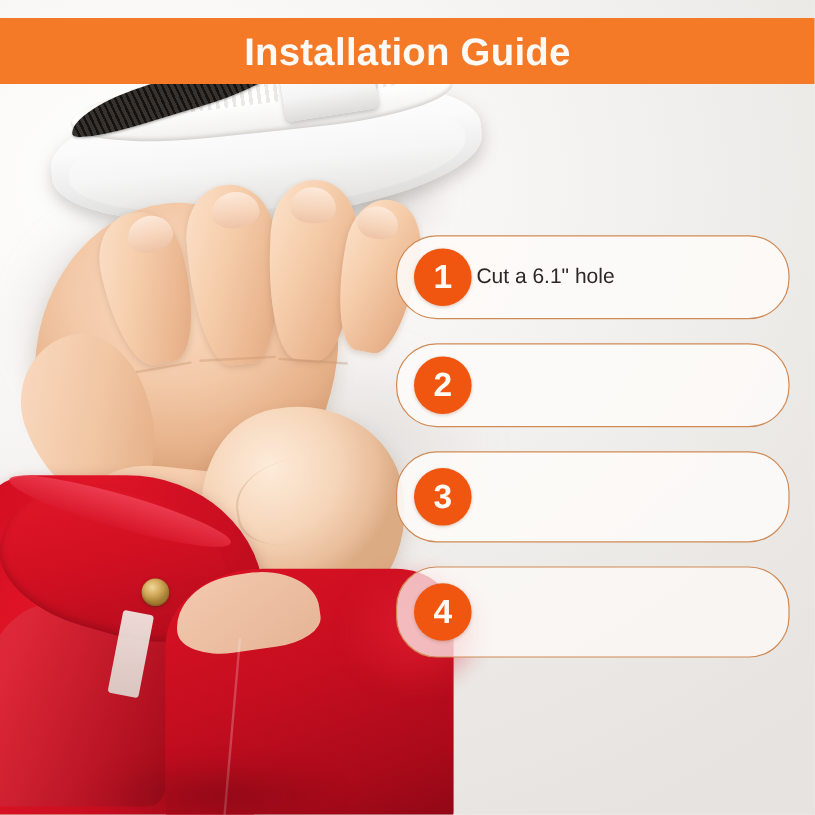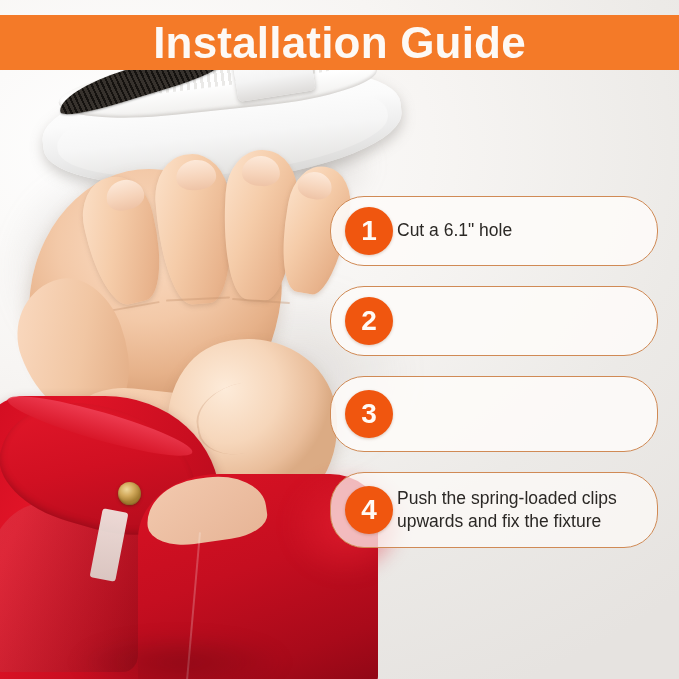--- a/index.html
+++ b/index.html
@@ -379,21 +379,21 @@
     width: 679px;
     height: 55px;
     background: #f47a28;
     display: flex;
     align-items: center;
     justify-content: center;
     z-index: 40;
   }
   .banner-title {
     color: #fdf9f5;
-    font-size: 44px;
+    font-size: 32px;
     font-weight: bold;
     letter-spacing: 0.2px;
     line-height: 1;
     white-space: nowrap;
     font-family: "Liberation Sans", sans-serif;
   }
 
   
   .steps {
     position: absolute;
@@ -523,18 +523,17 @@
     <div class="step step-2">
       <div class="step-badge">2</div>
     </div>
 
     <div class="step step-3">
       <div class="step-badge">3</div>
     </div>
 
     <div class="step step-4">
       <div class="step-badge">4</div>
-      <div class="step-text">Push the spring-loaded clips upwards and fix the fixture</div>
     </div>
 
   </div>
 
 </div>
 
 </body></html>

